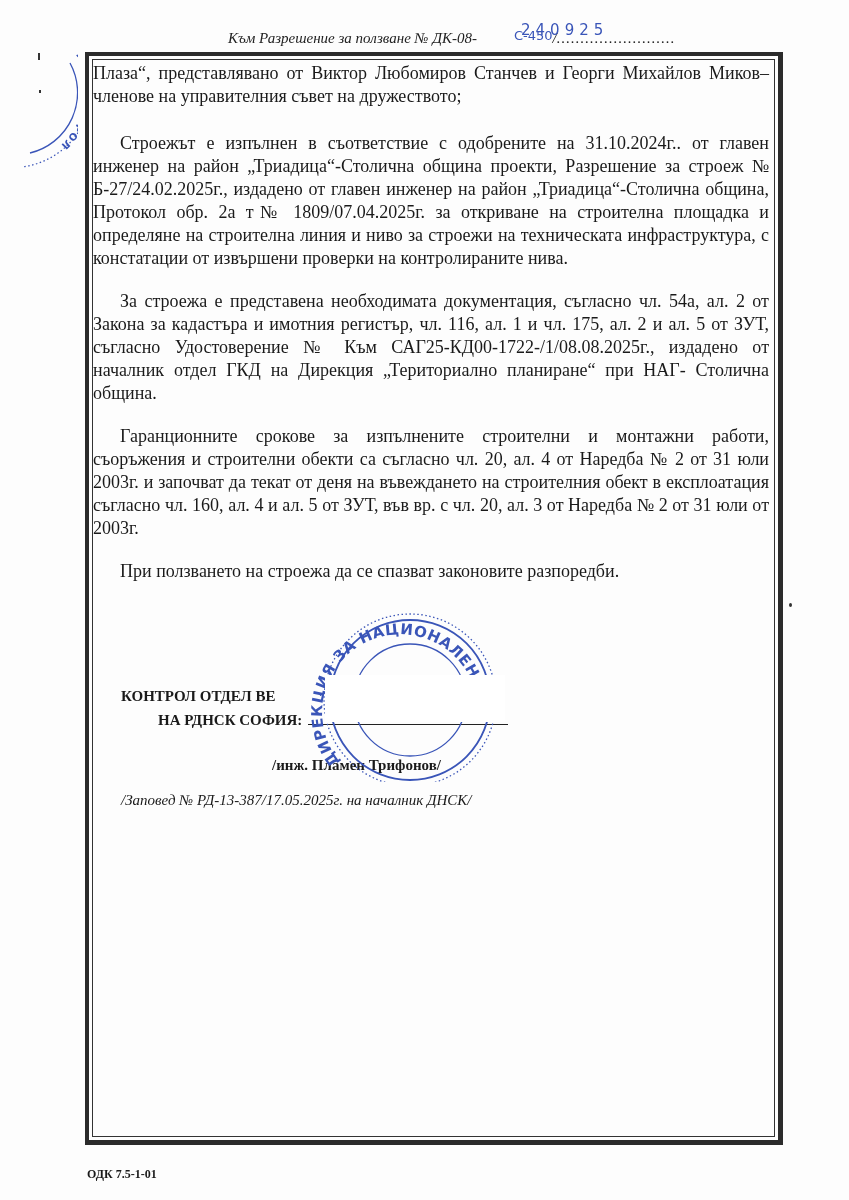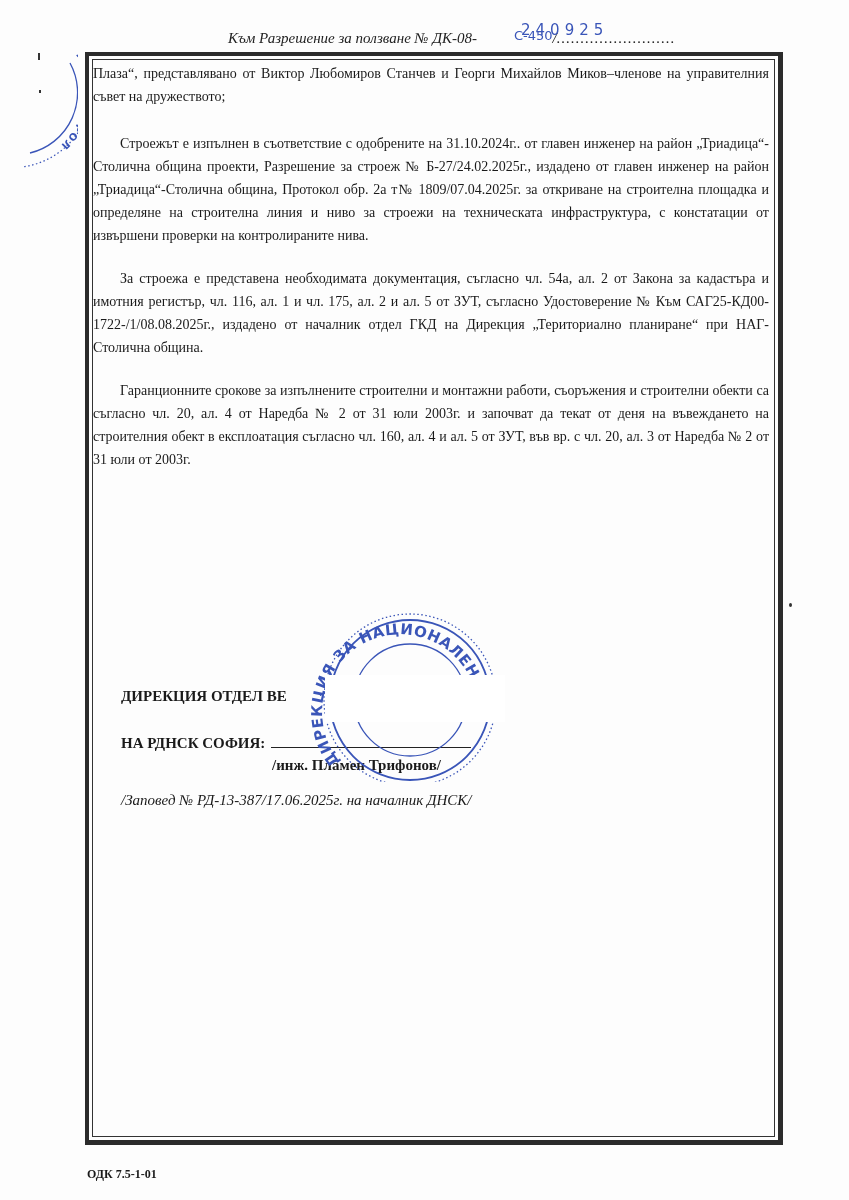--- a/index.html
+++ b/index.html
@@ -25,21 +25,21 @@
       position: absolute; left: 85px; top: 52px; width: 698px; height: 1093px;
       border: 4px solid #2b2b2b; border-right-width: 5px; border-bottom-width: 5px;
       box-sizing: border-box;
     }
     .frame-inner {
       position: absolute; left: 3px; top: 3px; right: 3px; bottom: 3px;
       border: 1.5px solid #333;
     }
     .content {
       position: absolute; left: 93px; top: 62px; width: 676px;
-      font-size: 14px; line-height: 23px; text-align: justify;
+      font-size: 18px; line-height: 23px; text-align: justify;
     }
     .content p { margin: 0; }
     .indent { text-indent: 27px; }
     .gap { height: 20px; }
     .gap-lg { height: 24px; }
     b { font-weight: bold; }
 
     .sig {
       position: absolute; left: 121px; font-weight: bold; font-size: 15px;
       white-space: nowrap;
@@ -96,26 +96,27 @@
 
 <div class="content">
   <p>Плаза“, представлявано от Виктор Любомиров Станчев и Георги Михайлов Миков–членове на управителния съвет на дружеството;</p>
   <div class="gap-lg"></div>
   <p class="indent">Строежът е изпълнен в съответствие с одобрените на 31.10.2024г.. от главен инженер на район „Триадица“-Столична община проекти, Разрешение за строеж № Б-27/24.02.2025г., издадено от главен инженер на район „Триадица“-Столична община,  Протокол обр. 2а т№ 1809/07.04.2025г. за откриване на строителна площадка и определяне на строителна линия и ниво за строежи на техническата инфраструктура, с констатации от извършени проверки на контролираните нива.</p>
   <div class="gap"></div>
   <p class="indent">За строежа е представена необходимата документация, съгласно чл. 54а, ал. 2 от Закона за кадастъра и имотния регистър, чл. 116, ал. 1 и чл. 175, ал. 2 и ал. 5 от ЗУТ, съгласно Удостоверение № Към САГ25-КД00-1722-/1/08.08.2025г., издадено от началник отдел ГКД на Дирекция „Териториално планиране“ при НАГ- Столична община.</p>
   <div class="gap"></div>
   <p class="indent">Гаранционните срокове за изпълнените строителни и монтажни работи, съоръжения и строителни обекти са съгласно чл. 20, ал. 4 от Наредба № 2 от 31 юли 2003г. и започват да текат от деня на въвеждането на строителния обект в експлоатация съгласно чл. 160, ал. 4 и ал. 5 от ЗУТ, във вр. с чл. 20, ал. 3 от Наредба № 2 от 31 юли от 2003г.</p>
   <div class="gap"></div>
+  <p class="indent">При ползването на строежа да се спазват законовите разпоредби.</p>
 </div>
 
-<div class="sig" style="top:688px;">ДИРЕКЦИЯ ОТДЕЛ ВЕ</div>
-<div class="sig" style="top:735px;"><span>НА РДНСК  СОФИЯ:</span><span class="sig-line"></span></div>
+<div class="sig" style="top:688px;">КОНТРОЛ ОТДЕЛ ВЕ</div>
+<div class="sig" style="top:712px;margin-left:37px;"><span>НА РДНСК  СОФИЯ:</span><span class="sig-line"></span></div>
 <div class="sig-name">/инж. Пламен Трифонов/</div>
-<div class="order">/Заповед № РД-13-387/17.06.2025г. на началник ДНСК/</div>
+<div class="order">/Заповед № РД-13-387/17.05.2025г. на началник ДНСК/</div>
 
 <svg class="stamp" viewBox="0 0 205 170">
   <defs>
     <path id="stamparc" d="M 40 150 A 78 78 0 1 1 178 95" fill="none"></path>
   </defs>
   <circle cx="110" cy="88" r="86" fill="none" stroke="#3a55b8" stroke-width="1.3" stroke-dasharray="1.5 2.5"></circle>
   <circle cx="110" cy="88" r="80" fill="none" stroke="#3a55b8" stroke-width="1.8"></circle>
   <circle cx="110" cy="88" r="56" fill="none" stroke="#3a55b8" stroke-width="1.3"></circle>
   <text font-family="DejaVu Sans, sans-serif" font-size="15" font-weight="bold" fill="#3a55b8" letter-spacing="0.5">
     <textPath href="#stamparc">ДИРЕКЦИЯ ЗА НАЦИОНАЛЕН СТРОИТЕЛЕН КОНТРОЛ</textPath>

